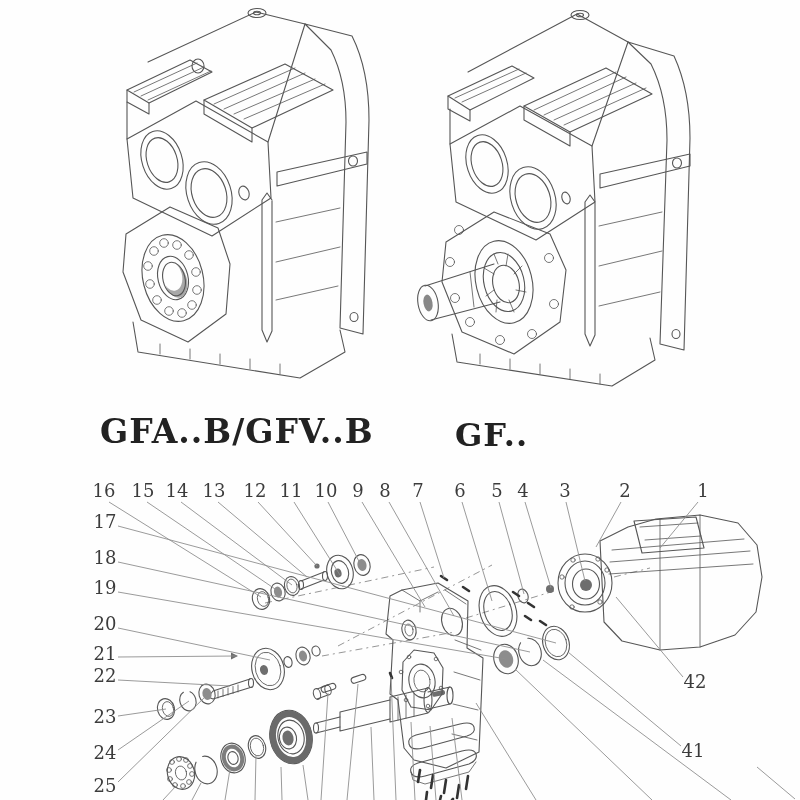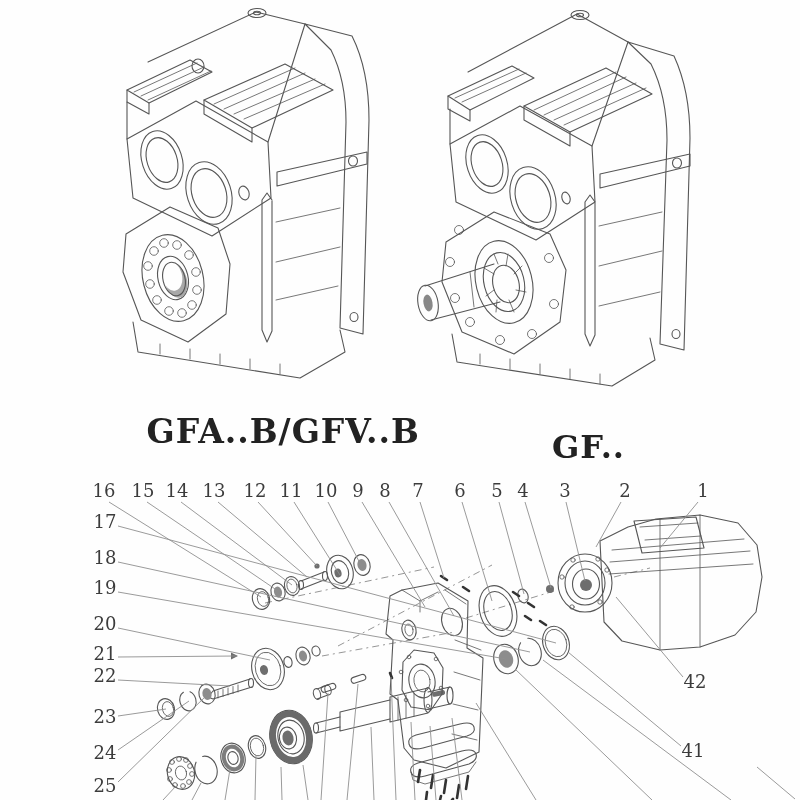--- a/index.html
+++ b/index.html
@@ -1,22 +1,22 @@
 <!DOCTYPE html>
 <html><head>
 <meta charset="utf-8">
 <style>
   html,body{margin:0;padding:0;background:#ffffff;}
   #page{position:relative;width:800px;height:800px;background:#fefefe;overflow:hidden;
         font-family:"DejaVu Serif","Liberation Serif",serif;}
   #art{position:absolute;left:0;top:0;}
-  .caption{position:absolute;font-weight:bold;color:#222;text-align:right;
+  .caption{position:absolute;font-weight:bold;color:#222;text-align:left;
            font-family:"DejaVu Serif","Liberation Serif",serif;letter-spacing:1px;}
   #caption-left{left:100px;top:412px;width:320px;font-size:33px;}
-  #caption-right{left:455px;top:428px;width:170px;font-size:32px;}
+  #caption-right{left:455px;top:416px;width:170px;font-size:32px;}
   #callout-layer text{font-family:"DejaVu Serif","Liberation Serif",serif;
            font-size:18px;fill:#3c3c3c;}
   .ln{fill:none;stroke:#565656;stroke-width:1.1;stroke-linejoin:round;stroke-linecap:round;}
   .thin{stroke-width:0.8;}
   .dash{stroke-dasharray:7 4 2 4;stroke:#8a8a8a;stroke-width:0.9;fill:none;}
   .dark{fill:#6e6e6e;stroke:none;}
   .bolt{stroke:#333;stroke-width:2.6;stroke-linecap:round;}
 </style>
 </head>
 <body>

